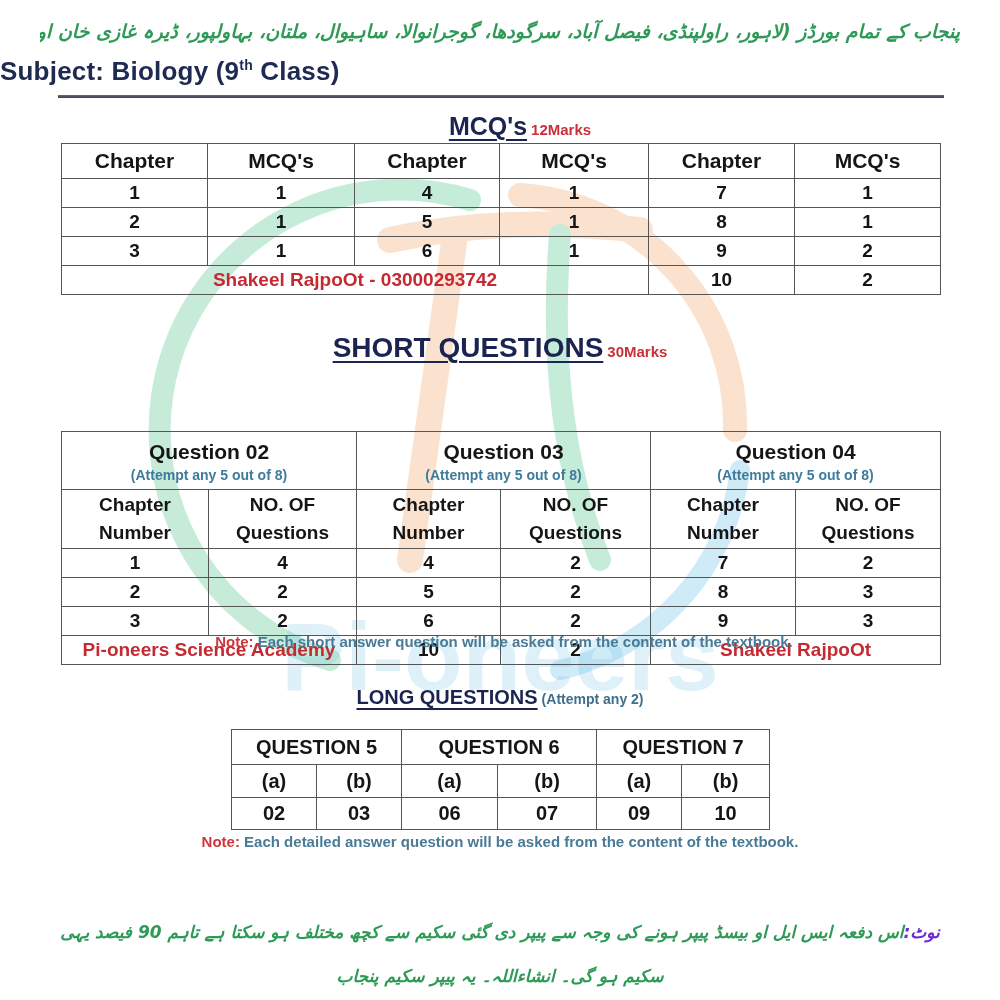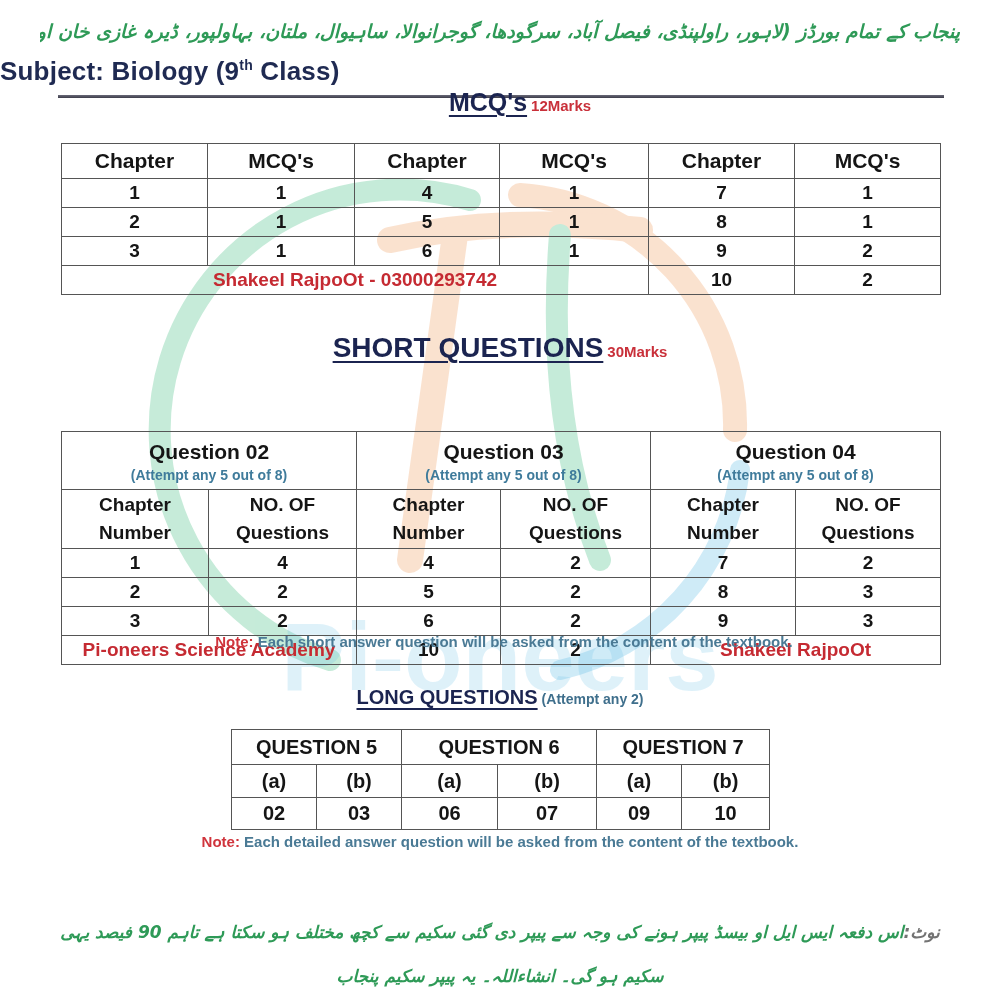--- a/index.html
+++ b/index.html
@@ -47,21 +47,21 @@
     position: absolute; left: 0; right: 0; text-align: center; font-size: 15px; font-weight: bold;
     color: #4a7a95; white-space: nowrap;
   }
   .note .lbl { color: #d0343c; }
 
   .urdu-bottom {
     position: absolute; left: 60px; right: 60px; direction: rtl; text-align: center;
     color: #2e9a57; font-family: "DejaVu Sans", sans-serif; font-size: 17px; font-style: italic; font-weight: bold;
     line-height: 44px;
   }
-  .urdu-bottom .lbl { color: #737373; }
+  .urdu-bottom .lbl { color: #6d28d9; }
 </style>
 </head>
 <body>
 
 <svg class="watermark" viewBox="0 0 1000 1000">
   <g opacity="0.32" fill="none" stroke-linecap="round">
     <path d="M 330 660 A 225 225 0 0 1 470 200" stroke="#4fc28a" stroke-width="22"></path>
     <path d="M 520 195 A 230 230 0 0 1 735 430" stroke="#f2a66e" stroke-width="24"></path>
     <path d="M 740 470 A 235 235 0 0 1 560 670" stroke="#6cc2e8" stroke-width="20"></path>
     <path d="M 390 240 Q 500 215 640 230" stroke="#f2a66e" stroke-width="26"></path>
@@ -73,21 +73,21 @@
 
 <div class="content">
 
   <div class="urdu-top">پنجاب کے تمام بورڈز (لاہور، راولپنڈی، فیصل آباد، سرگودھا، گوجرانوالا، ساہیوال، ملتان، بہاولپور، ڈیرہ غازی خان اور آزاد کشمیر) کے لئے</div>
 
   <div class="subject-title">
     <span>Subject: Biology (9</span><sup>th</sup><span> Class)</span>
   </div>
   <div class="title-rule"></div>
 
-  <div class="section-heading" style="top:88px;padding-left:40px;">
+  <div class="section-heading" style="top:112px;padding-left:40px;">
     <span class="main" style="font-size:25px;">MCQ's</span><span class="marks">12Marks</span>
   </div>
 
   <table class="grid" style="left:61px; top:143px; width:879px;">
     <colgroup>
       <col style="width:146px">
         <col style="width:147px">
         <col style="width:145px">
         <col style="width:149px">
         <col style="width:146px">

